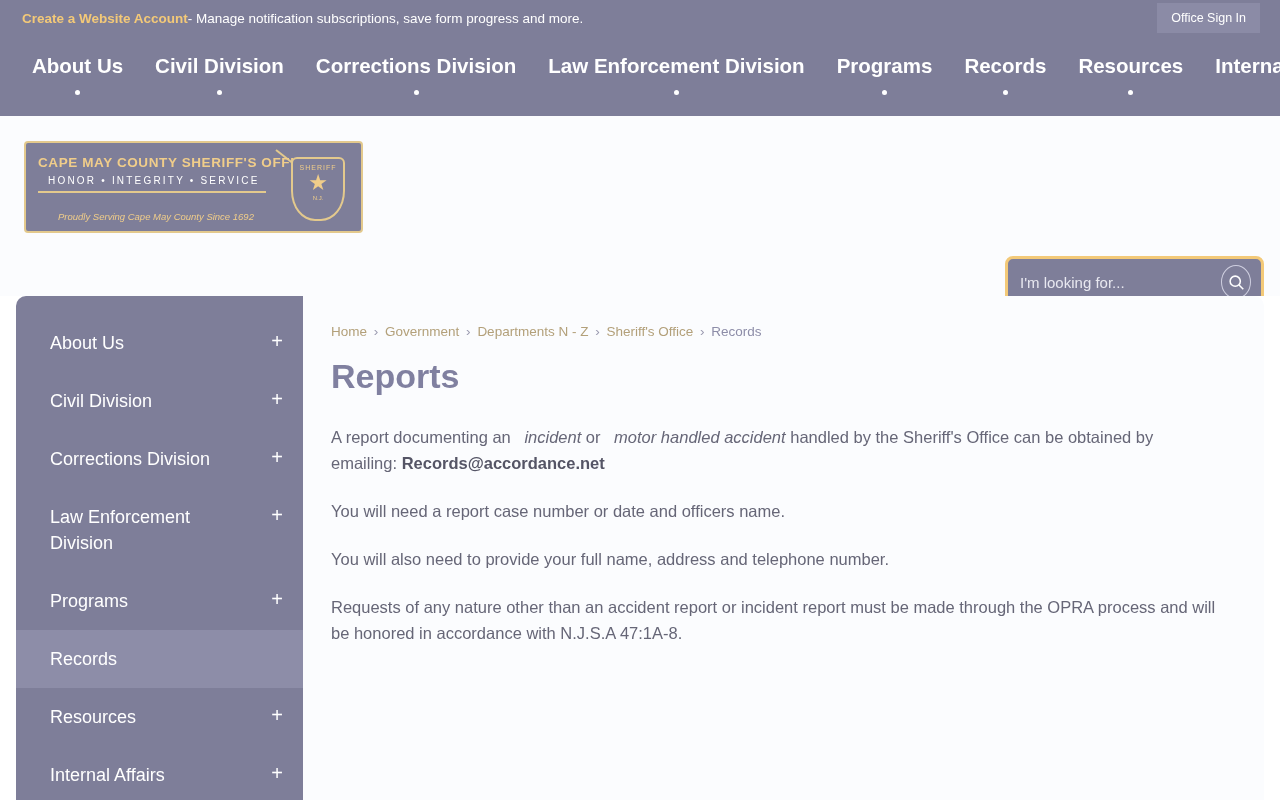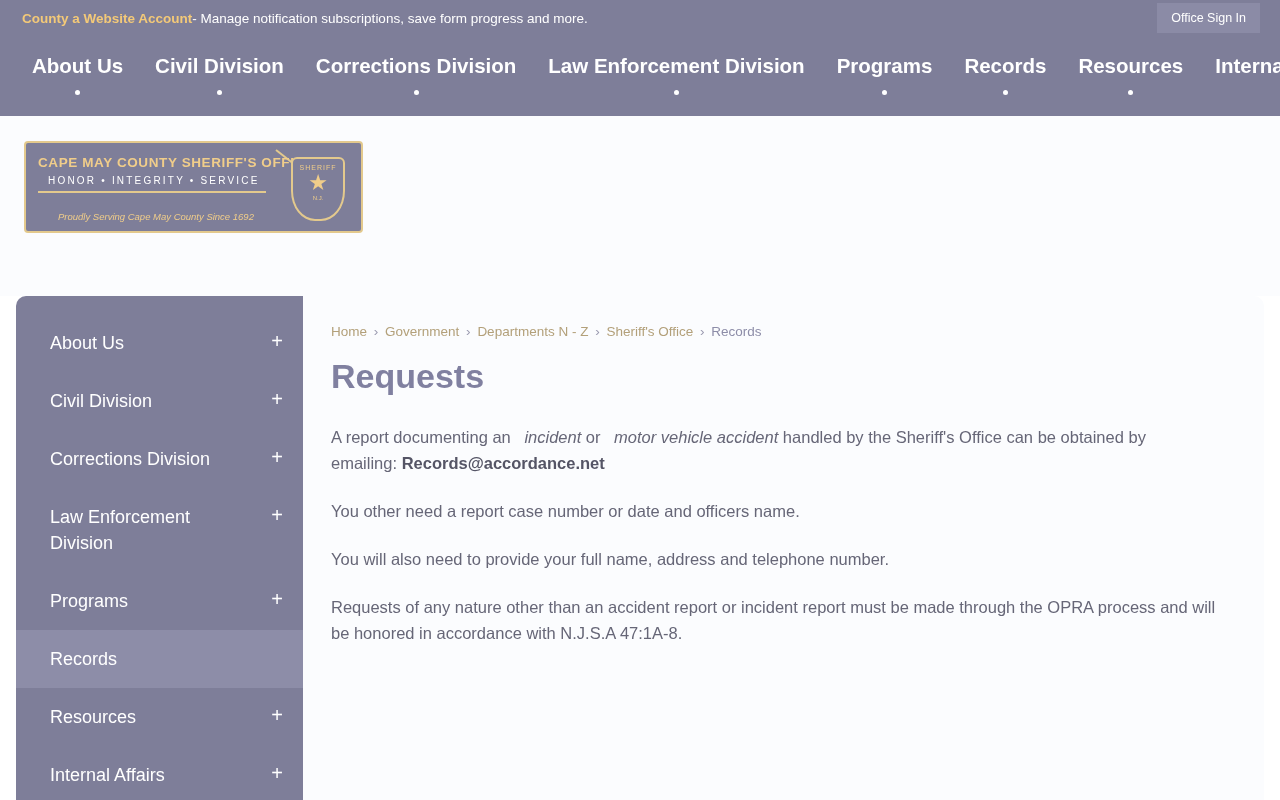--- a/index.html
+++ b/index.html
@@ -248,21 +248,21 @@
     color: #f2f2f6;
     font-size: 26px;
     font-weight: bold;
     pointer-events: none;
   }
 </style>
 </head>
 <body>
 
 <div class="topbar">
-  <span class="acct-link">County a Website Account</span>
+  <span class="acct-link">Create a Website Account</span>
   <span class="acct-rest"> - Manage notification subscriptions, save form progress and more.</span>
   <button class="signin-btn">Office Sign In</button>
 </div>
 
 <nav class="mainnav">
   <div class="nav-item">
     <span>About Us</span>
     <span class="dot"></span>
   </div>
   <div class="nav-item">
@@ -302,20 +302,29 @@
     <div class="logo-sub">HONOR  •  INTEGRITY  •  SERVICE</div>
     <div class="logo-rule"></div>
     <div class="logo-tagline">Proudly Serving Cape May County Since 1692</div>
     <div class="badge">
       <div class="bw">SHERIFF</div>
       <div class="star">★</div>
       <div class="bb">N.J.</div>
     </div>
   </div>
 
+  <div class="searchwrap">
+    <input type="text" placeholder="I'm looking for..." style="">
+    <div class="search-btn">
+      <svg width="17" height="17" viewBox="0 0 20 20">
+        <circle cx="8.5" cy="8.5" r="6" fill="none" stroke="#ffffff" stroke-width="1.8"></circle>
+        <line x1="13" y1="13" x2="18" y2="18" stroke="#ffffff" stroke-width="1.8"></line>
+      </svg>
+    </div>
+  </div>
 </div>
 
 <div class="page">
   <div class="ghost"></div>
   <div class="content-shell">
 
     <aside class="sidebar">
       <div class="side-item">
         <span>About Us</span>
         <span class="plus">+</span>
@@ -356,25 +365,25 @@
         <span class="sep">›</span>
         <a href="#">Government</a>
         <span class="sep">›</span>
         <a href="#">Departments N - Z</a>
         <span class="sep">›</span>
         <a href="#">Sheriff's Office</a>
         <span class="sep">›</span>
         <span class="current">Records</span>
       </div>
 
-      <h1 class="page-title">Requests</h1>
+      <h1 class="page-title">Reports</h1>
 
       <p class="para">
-        <span>A report documenting an </span><em>incident</em><span> or </span><em>motor vehicle accident</em><span> handled by the Sheriff's Office can be obtained by emailing: </span><span class="email">Records@accordance.net</span>
+        <span>A report documenting an </span><em>incident</em><span> or </span><em>motor handled accident</em><span> handled by the Sheriff's Office can be obtained by emailing: </span><span class="email">Records@accordance.net</span>
       </p>
 
-      <p class="para">You other need a report case number or date and officers name.</p>
+      <p class="para">You will need a report case number or date and officers name.</p>
       <p class="para">You will also need to provide your full name, address and telephone number.</p>
       <p class="para">Requests of any nature other than an accident report or incident report must be made through the OPRA process and will be honored in accordance with N.J.S.A 47:1A-8.</p>
     </main>
 
   </div>
 </div>
 
 </body></html>

